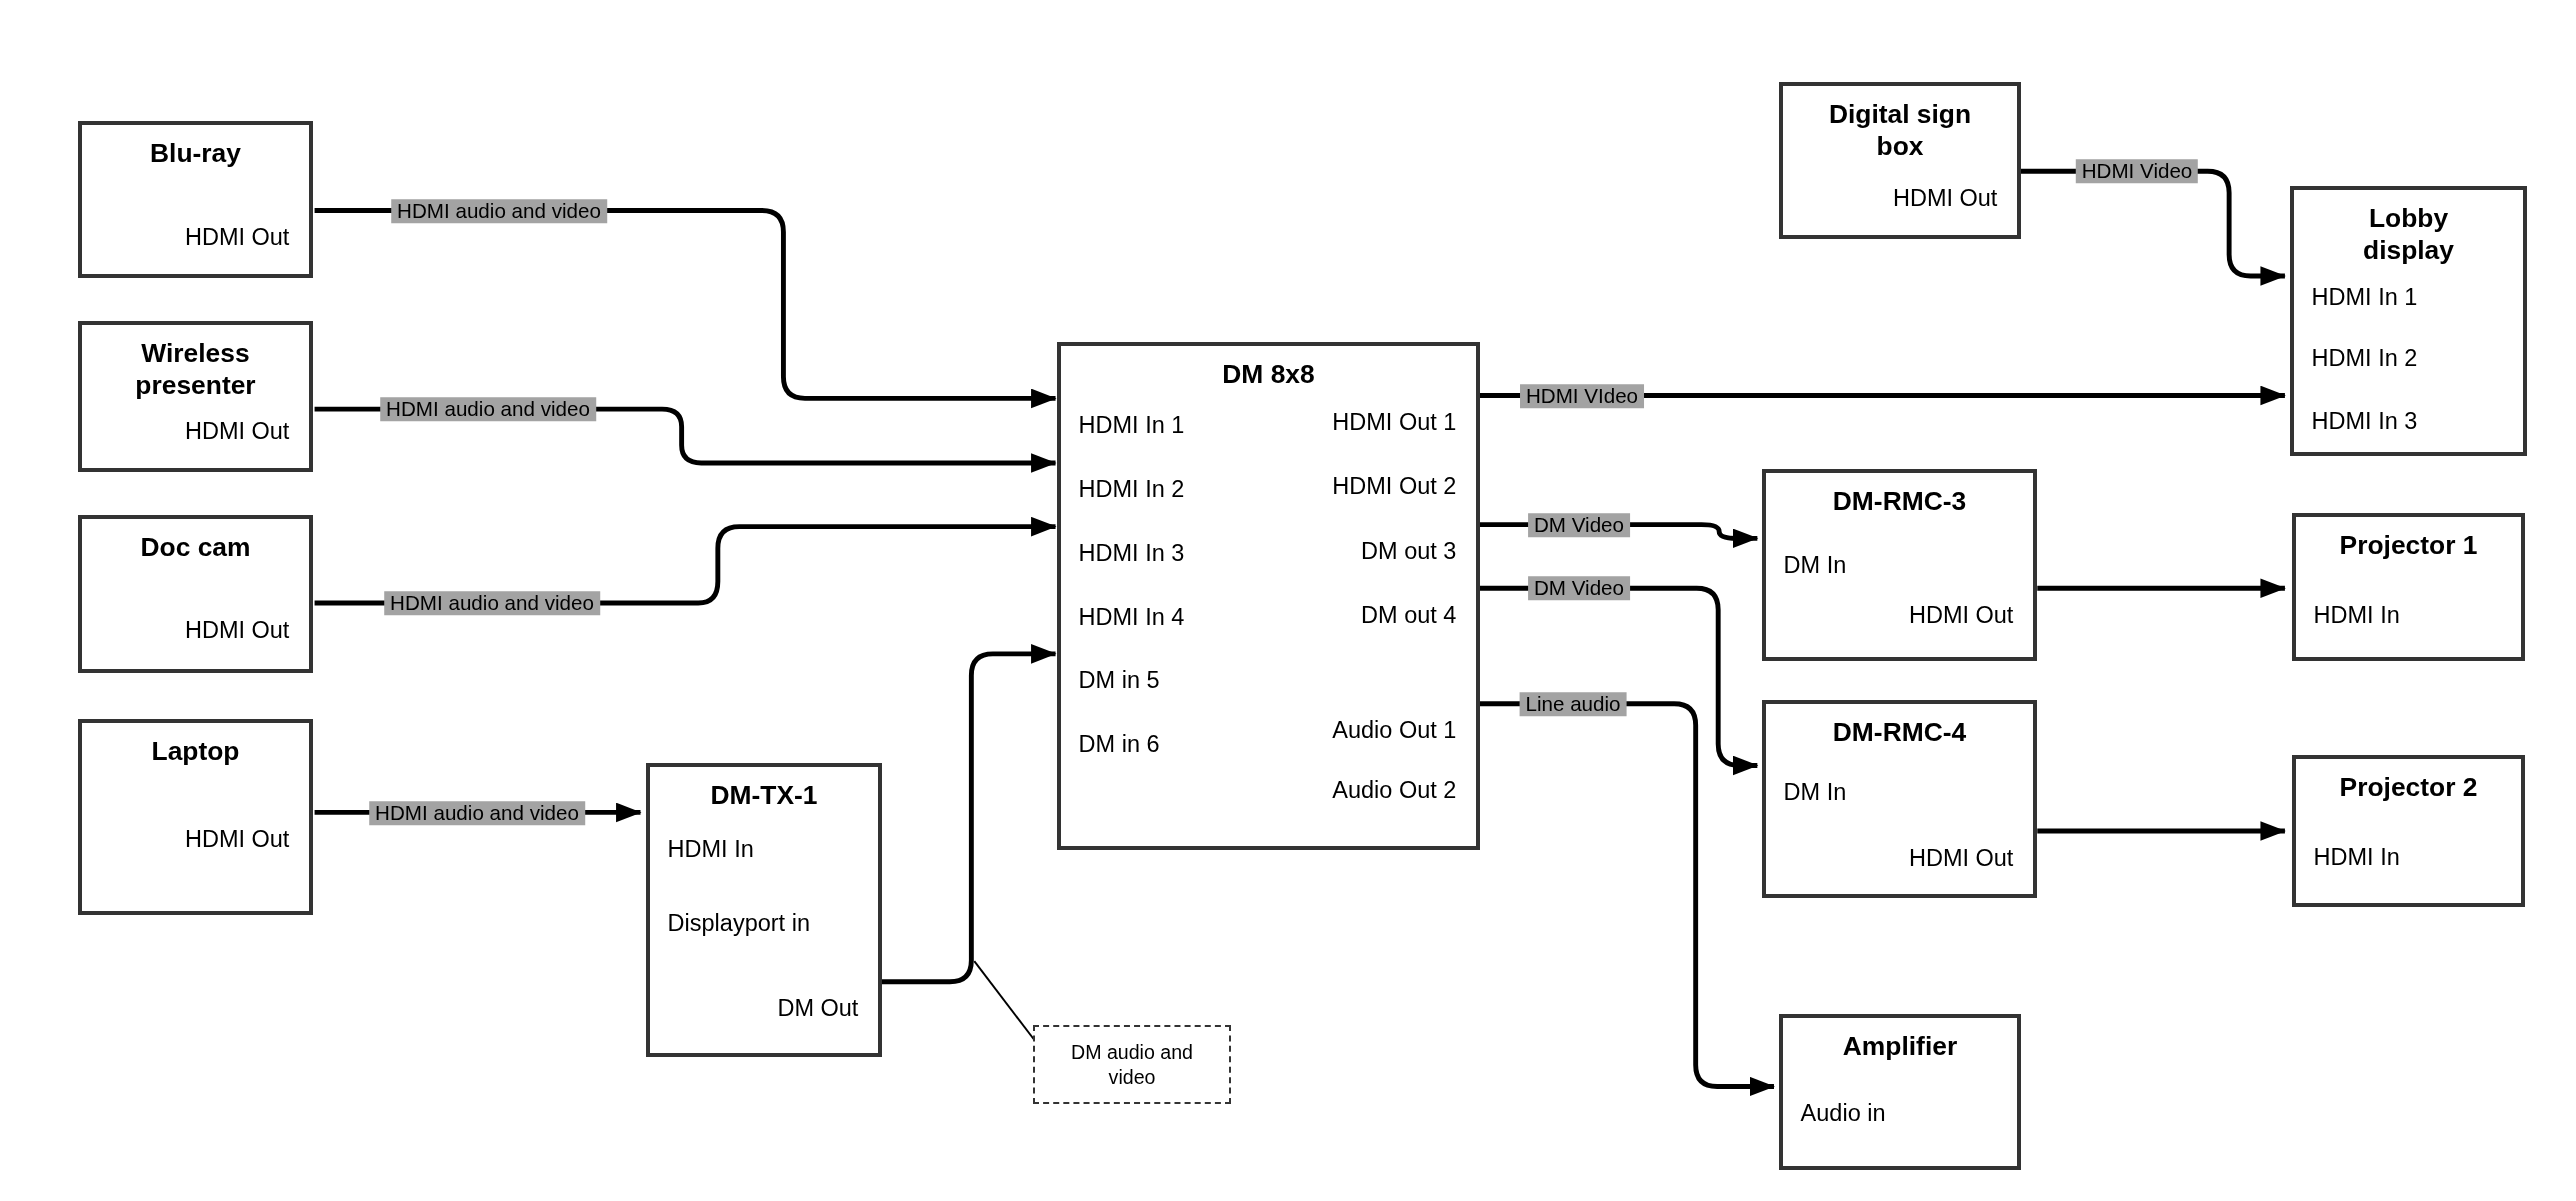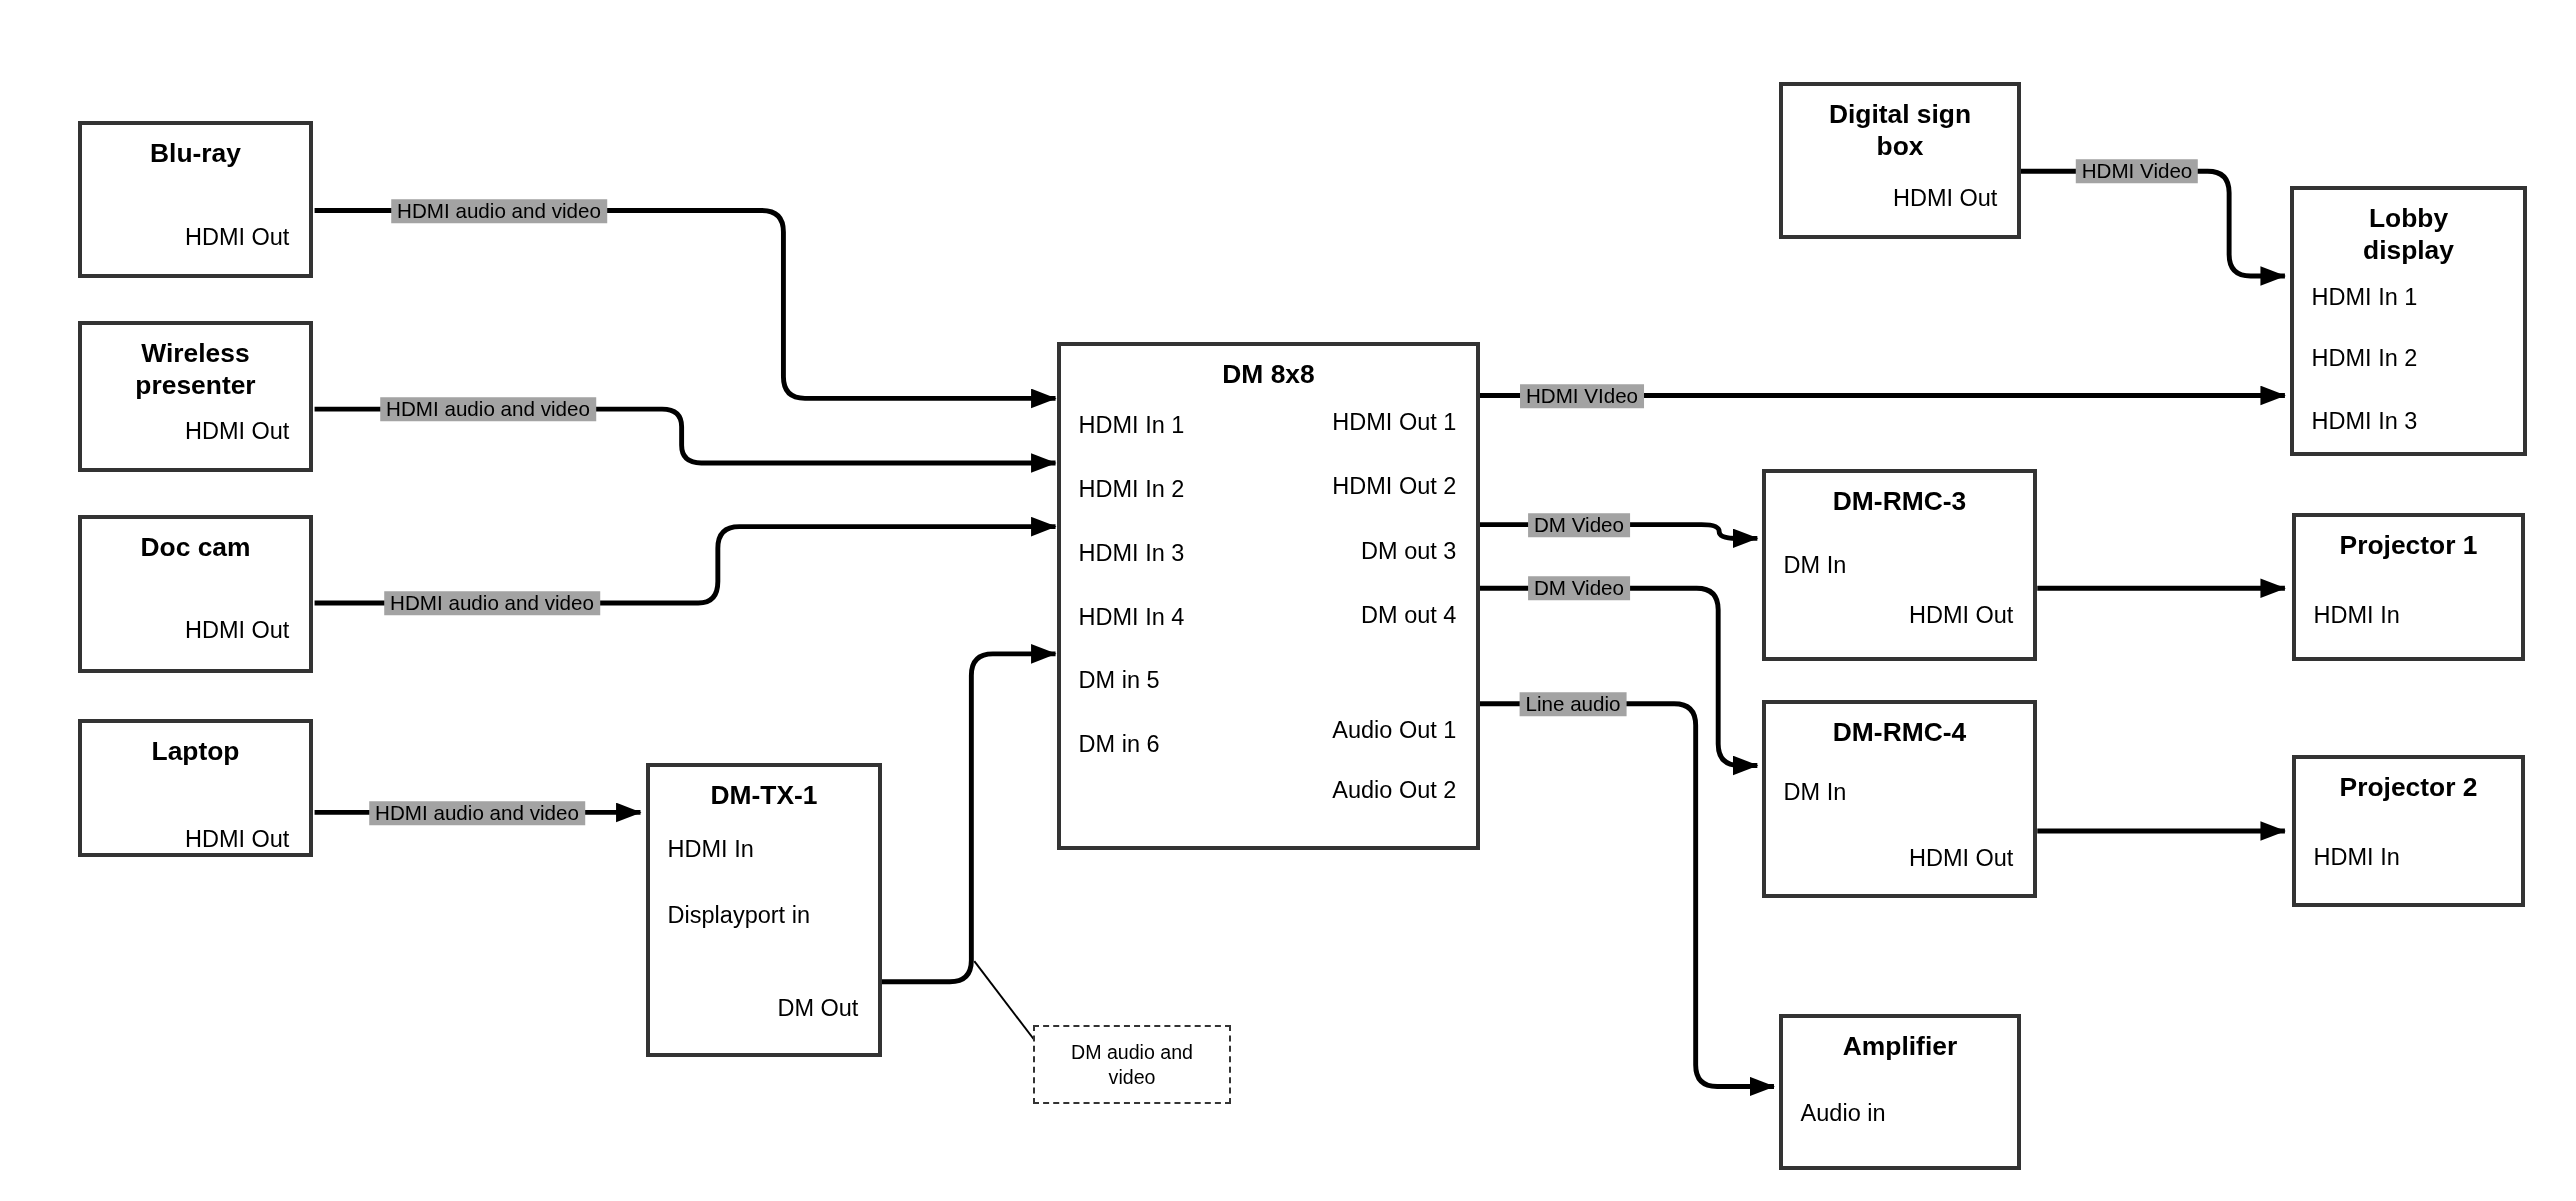--- a/index.html
+++ b/index.html
@@ -96,29 +96,29 @@
   <div class="box" style="left:78px; top:293px; width:235px; height:151px;">
     <div class="title">Wireless presenter</div>
     <div class="port pr" style="top:94px;">HDMI Out</div>
   </div>
 
   <div class="box" style="left:78px; top:487px; width:235px; height:158px;">
     <div class="title">Doc cam</div>
     <div class="port pr" style="top:99px;">HDMI Out</div>
   </div>
 
-  <div class="box" style="left:78px; top:691px; width:235px; height:138px;">
+  <div class="box" style="left:78px; top:691px; width:235px; height:196px;">
     <div class="title">Laptop</div>
     <div class="port pr" style="top:104px;">HDMI Out</div>
   </div>
 
   <div class="box" style="left:646px; top:735px; width:236px; height:294px;">
     <div class="title">DM-TX-1</div>
     <div class="port pl" style="top:70px;">HDMI In</div>
-    <div class="port pl" style="top:136px;">Displayport in</div>
+    <div class="port pl" style="top:144px;">Displayport in</div>
     <div class="port pr" style="top:229px;">DM Out</div>
   </div>
 
   <div class="box" style="left:1057px; top:314px; width:423px; height:508px;">
     <div class="title">DM 8x8</div>
     <div class="port pl" style="top:67px;">HDMI In 1</div>
     <div class="port pl" style="top:131px;">HDMI In 2</div>
     <div class="port pl" style="top:195px;">HDMI In 3</div>
     <div class="port pl" style="top:259px;">HDMI In 4</div>
     <div class="port pl" style="top:322px;">DM in 5</div>

